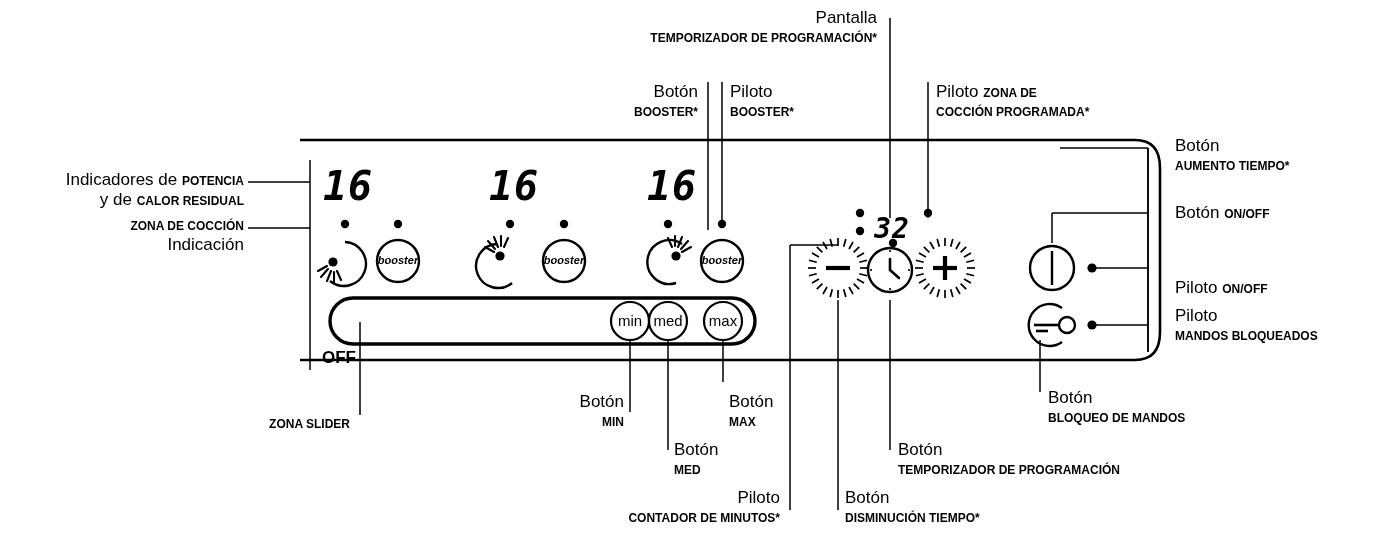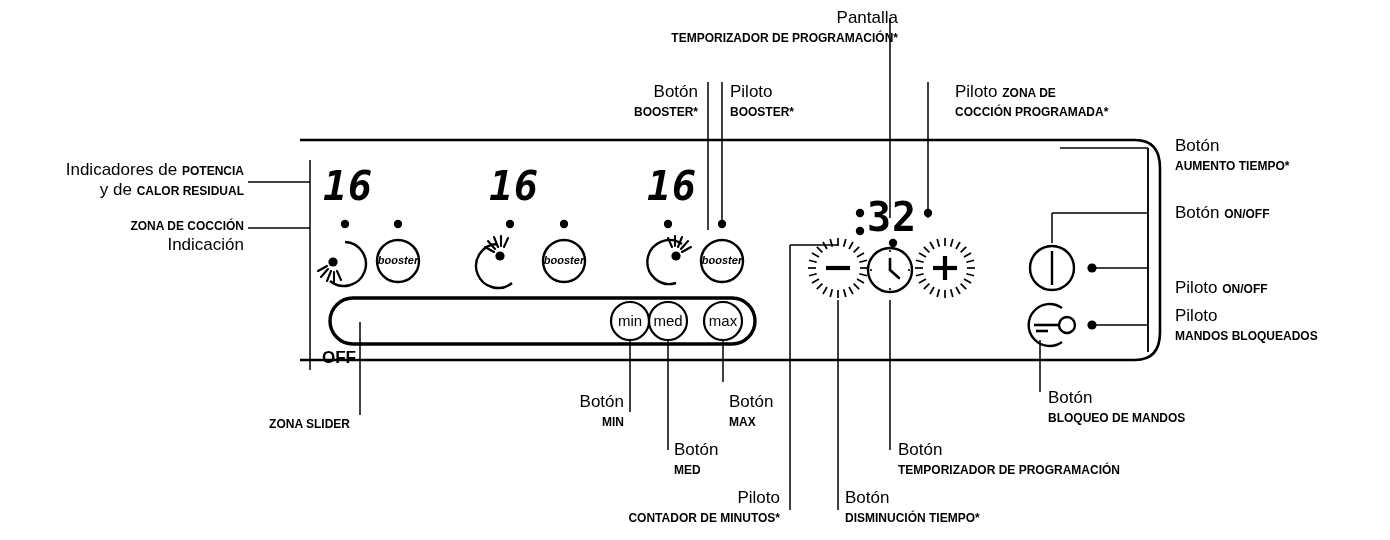--- a/index.html
+++ b/index.html
@@ -209,58 +209,58 @@
       <line x1="1036" y1="331" x2="1048" y2="331" stroke="#000" stroke-width="2.6"></line>
       <circle cx="1067" cy="325" r="8" fill="none" stroke="#000" stroke-width="2.4"></circle>
     </g>
     <circle cx="1092" cy="325" r="4.6" fill="#000"></circle>
   </svg>
 
   <div class="lbl c seg" style="left:318px;top:163px;width:60px;font-size:40px;font-weight:bold;letter-spacing:1px;font-style:italic;">16</div>
   <div class="lbl c seg" style="left:484px;top:163px;width:60px;font-size:40px;font-weight:bold;letter-spacing:1px;font-style:italic;">16</div>
   <div class="lbl c seg" style="left:642px;top:163px;width:60px;font-size:40px;font-weight:bold;letter-spacing:1px;font-style:italic;">16</div>
 
-  <div class="lbl c seg" style="left:862px;top:194px;width:60px;font-size:40px;font-weight:bold;letter-spacing:1px;">32</div>
+  <div class="lbl c seg" style="left:862px;top:212px;width:60px;font-size:28px;font-weight:bold;letter-spacing:1px;font-style:italic;">32</div>
 
   <div class="lbl c" style="left:373px;top:254px;width:50px;font-size:11px;font-weight:bold;font-style:italic;">booster</div>
   <div class="lbl c" style="left:539px;top:254px;width:50px;font-size:11px;font-weight:bold;font-style:italic;">booster</div>
   <div class="lbl c" style="left:697px;top:254px;width:50px;font-size:11px;font-weight:bold;font-style:italic;">booster</div>
 
   <div class="lbl c" style="left:608px;top:312px;width:44px;font-size:15px;">min</div>
   <div class="lbl c" style="left:646px;top:312px;width:44px;font-size:15px;">med</div>
   <div class="lbl c" style="left:701px;top:312px;width:44px;font-size:15px;">max</div>
 
   <div class="lbl l" style="left:322px;top:348px;font-size:17px;font-weight:bold;">OFF</div>
 
-  <div class="lbl r" style="left:0px;top:160px;width:244px;">
+  <div class="lbl r" style="left:0px;top:170px;width:244px;">
     <div><span class="n">Indicadores de </span><span class="b">POTENCIA</span></div>
     <div><span class="n">y de </span><span class="b">CALOR RESIDUAL</span></div>
   </div>
 
   <div class="lbl r" style="left:0px;top:216px;width:244px;">
     <div><span class="b">ZONA DE COCCIÓN</span></div>
     <div><span class="n">Indicación</span></div>
   </div>
 
-  <div class="lbl r" style="left:396px;top:8px;width:502px;text-align:right;">
+  <div class="lbl r" style="left:375px;top:8px;width:502px;text-align:right;">
     <div><span class="n">Pantalla</span></div>
     <div><span class="b">TEMPORIZADOR DE PROGRAMACIÓN*</span></div>
   </div>
 
   <div class="lbl r" style="left:480px;top:82px;width:218px;">
     <div><span class="n">Botón</span></div>
     <div><span class="b">BOOSTER*</span></div>
   </div>
 
   <div class="lbl l" style="left:730px;top:82px;width:220px;">
     <div><span class="n">Piloto</span></div>
     <div><span class="b">BOOSTER*</span></div>
   </div>
 
-  <div class="lbl l" style="left:936px;top:82px;width:340px;margin-left:19px;">
+  <div class="lbl l" style="left:936px;top:82px;width:340px;">
     <div><span class="n">Piloto </span><span class="b">ZONA DE</span></div>
     <div><span class="b">COCCIÓN PROGRAMADA*</span></div>
   </div>
 
   <div class="lbl l" style="left:1175px;top:136px;width:215px;">
     <div><span class="n">Botón</span></div>
     <div><span class="b">AUMENTO TIEMPO*</span></div>
   </div>
 
   <div class="lbl l" style="left:1175px;top:203px;width:215px;">

